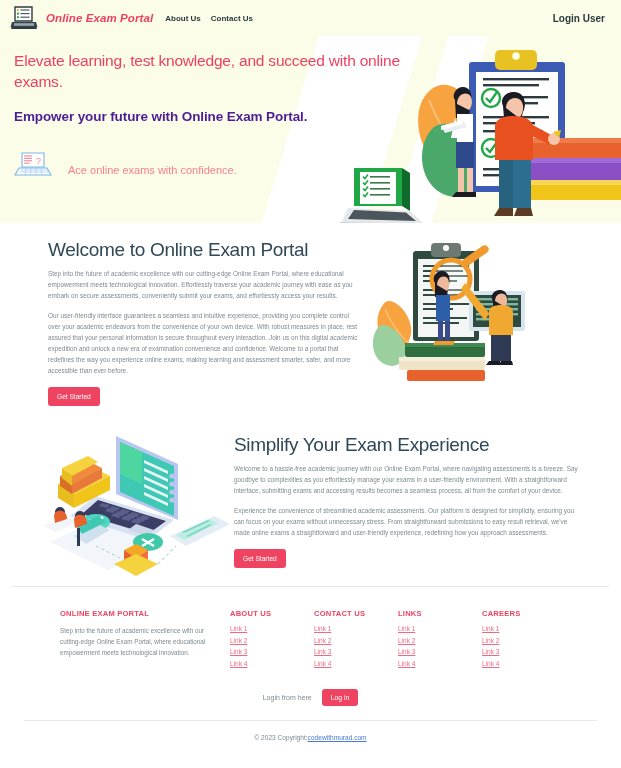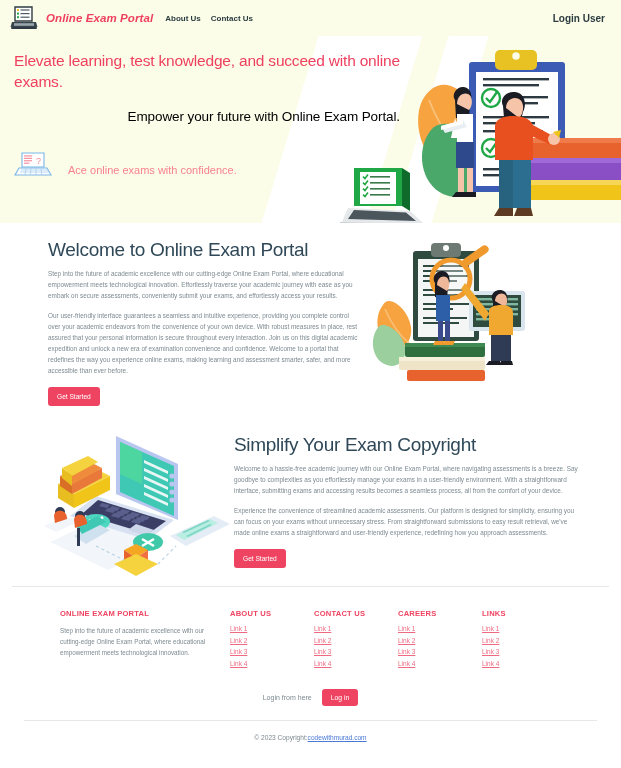--- a/index.html
+++ b/index.html
@@ -86,26 +86,25 @@
   }
   .hero-h1 {
     color: #ef3f5e;
     font-size: 15.5px;
     font-weight: normal;
     line-height: 1.38;
     letter-spacing: -0.2px;
     width: 392px;
   }
   .hero-h2 {
-    color: #000000;
+    color: #4c1d95;
     font-size: 13.5px;
-    font-weight: normal;
+    font-weight: bold;
     margin-top: 16px;
     letter-spacing: -0.1px;
-    text-align: right;
   }
   .hero-tagline-row {
     display:flex; align-items:center; gap: 14px;
     margin-top: 28px;
   }
   .hero-tagline {
     color: #f9808f;
     font-size: 11px;
     font-weight: 400;
     margin-top: 10px;
@@ -521,21 +520,21 @@
           <polygon points="78,140 100,130 122,140 100,152" fill="#f5d33f"></polygon>
 
           <g stroke="#bcd3e4" stroke-width="1.2" stroke-dasharray="3,3" fill="none">
             <path d="M60 122 L88 136"></path>
             <path d="M122 140 L140 122"></path>
           </g>
         </svg>
       </div>
     </div>
     <div class="col-text">
-      <div class="h2-title">Simplify Your Exam Copyright</div>
+      <div class="h2-title">Simplify Your Exam Experience</div>
       <p class="body-p">Welcome to a hassle-free academic journey with our Online Exam Portal, where navigating assessments is a breeze. Say goodbye to complexities as you effortlessly manage your exams in a user-friendly environment. With a straightforward interface, submitting exams and accessing results becomes a seamless process, all from the comfort of your device.</p>
       <p class="body-p">Experience the convenience of streamlined academic assessments. Our platform is designed for simplicity, ensuring you can focus on your exams without unnecessary stress. From straightforward submissions to easy result retrieval, we've made online exams a straightforward and user-friendly experience, redefining how you approach assessments.</p>
       <button class="btn-primary">Get Started</button>
     </div>
   </div>
 
   <div class="divider"></div>
 
   <div class="footer">
     <div class="footer-cols">
@@ -555,34 +554,34 @@
 
       <div class="fcol">
         <div class="fcol-head">CONTACT US</div>
         <a class="flink" href="#">Link 1</a>
         <a class="flink" href="#">Link 2</a>
         <a class="flink" href="#">Link 3</a>
         <a class="flink" href="#">Link 4</a>
       </div>
 
       <div class="fcol">
+        <div class="fcol-head">LINKS</div>
+        <a class="flink" href="#">Link 1</a>
+        <a class="flink" href="#">Link 2</a>
+        <a class="flink" href="#">Link 3</a>
+        <a class="flink" href="#">Link 4</a>
+      </div>
+
+      <div class="fcol">
         <div class="fcol-head">CAREERS</div>
         <a class="flink" href="#">Link 1</a>
         <a class="flink" href="#">Link 2</a>
         <a class="flink" href="#">Link 3</a>
         <a class="flink" href="#">Link 4</a>
       </div>
-
-      <div class="fcol">
-        <div class="fcol-head">LINKS</div>
-        <a class="flink" href="#">Link 1</a>
-        <a class="flink" href="#">Link 2</a>
-        <a class="flink" href="#">Link 3</a>
-        <a class="flink" href="#">Link 4</a>
-      </div>
     </div>
 
     <div class="login-row">
       <span class="login-text">Login from here</span>
       <button class="btn-login">Log in</button>
     </div>
 
     <div class="footer-rule"></div>
 
     <div class="copyright">

